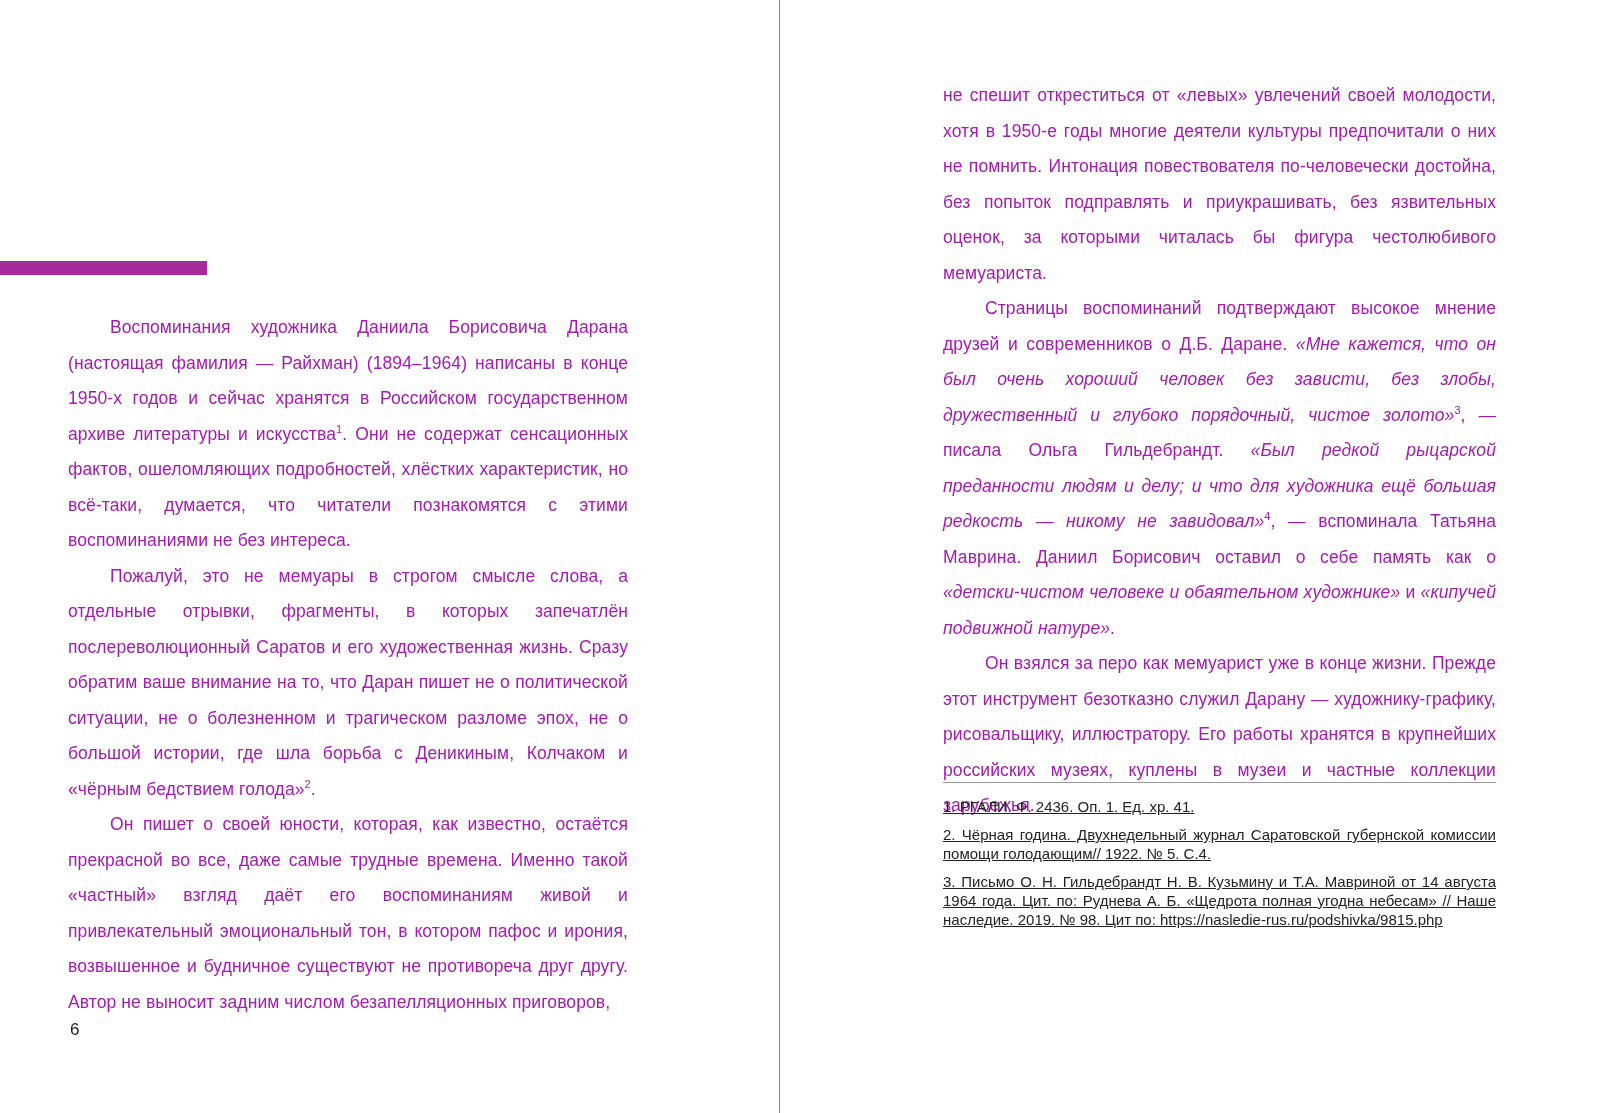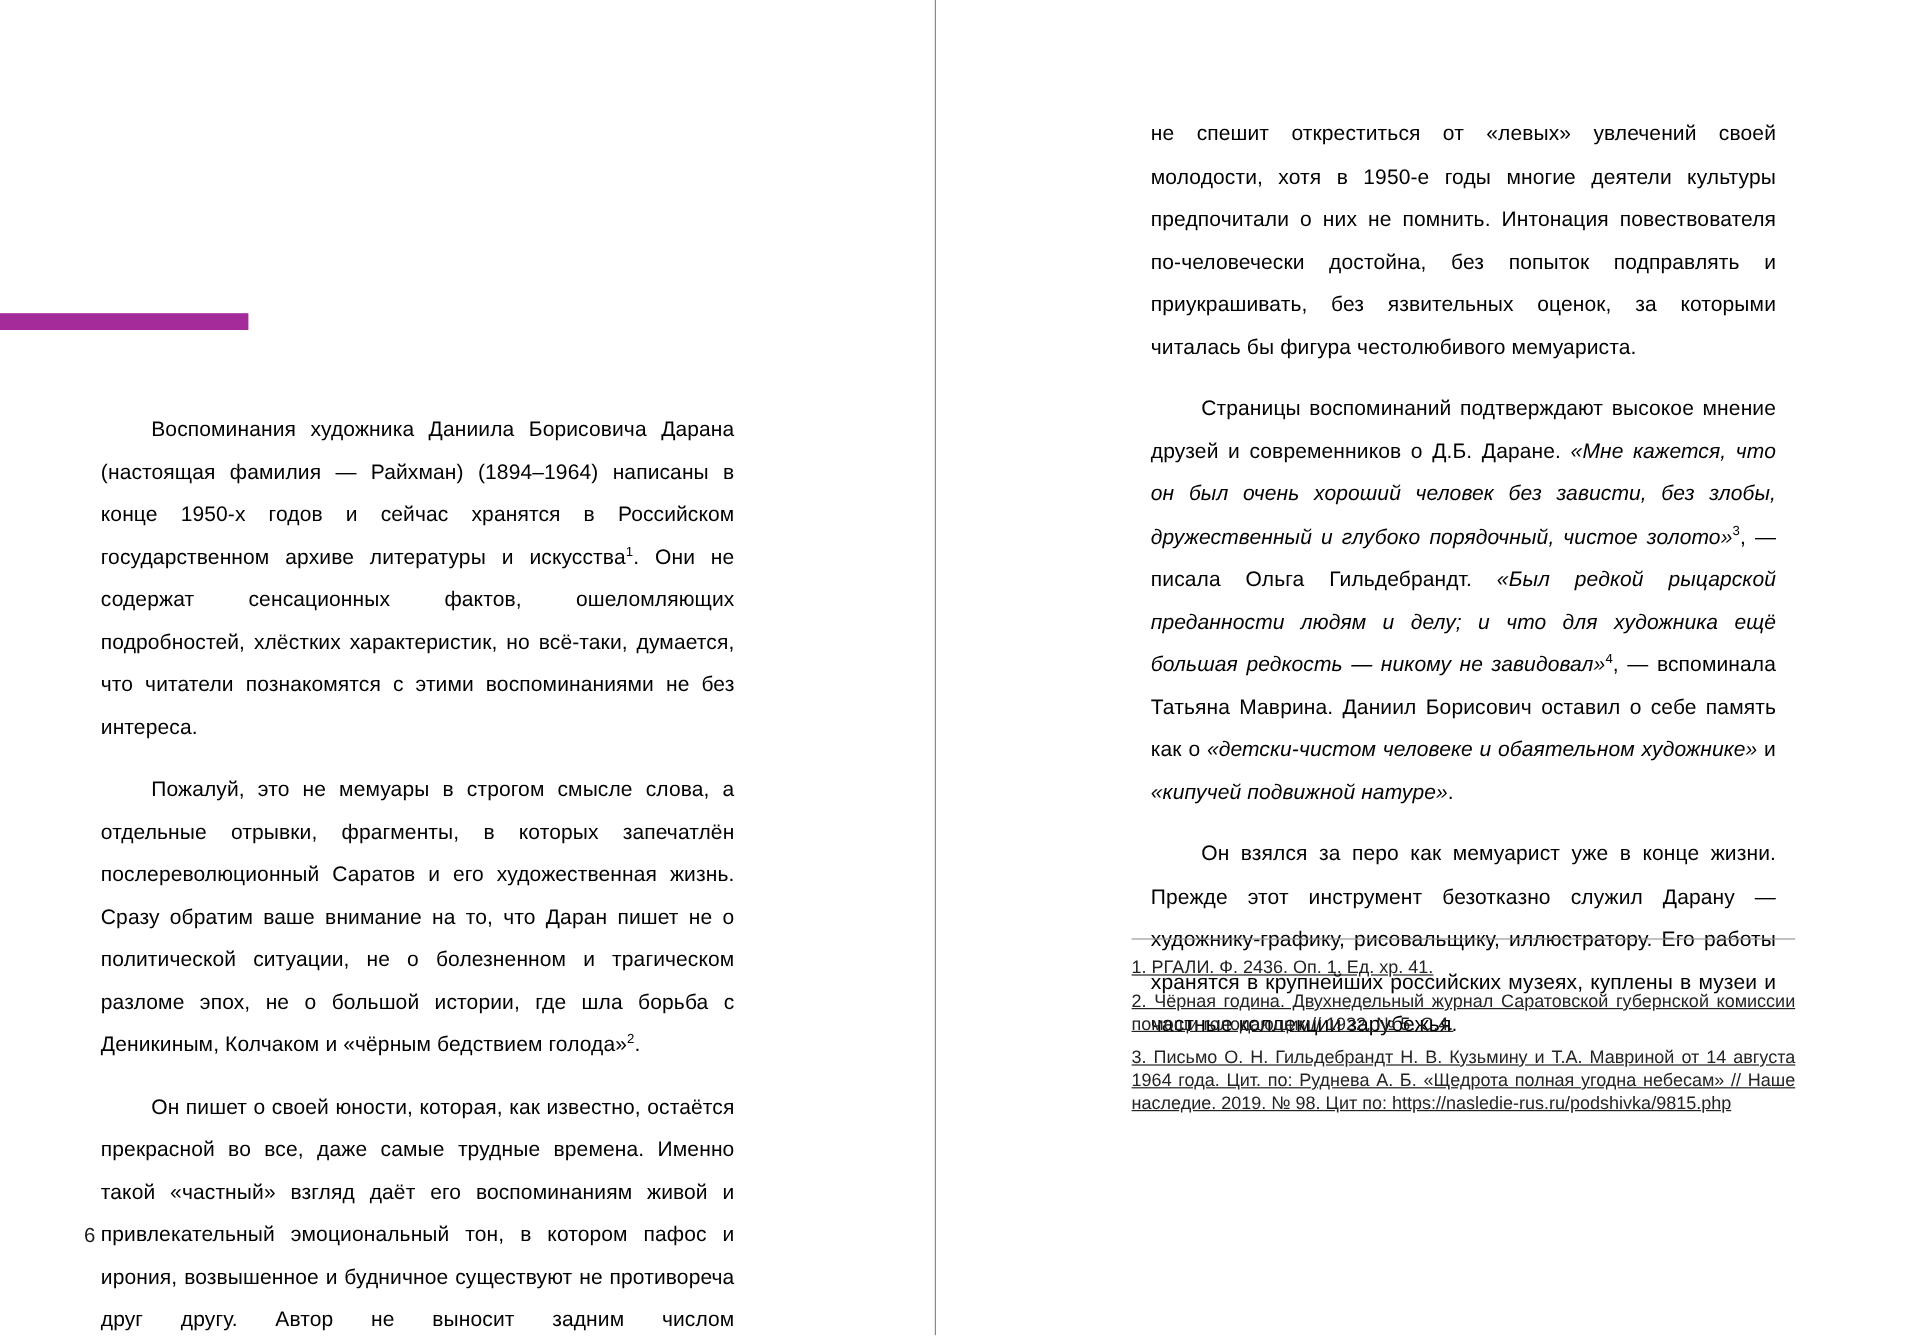--- a/index.html
+++ b/index.html
@@ -30,37 +30,37 @@
     position: absolute;
     left: 0;
     top: 261px;
     width: 207px;
     height: 14px;
     background: #a52a9a;
   }
   .left-col {
     position: absolute;
     left: 68px;
-    top: 324px;
+    top: 310px;
     width: 560px;
   }
   .right-col {
     position: absolute;
     left: 943px;
     top: 78px;
     width: 553px;
   }
   p.body {
-    margin: 16px;
+    margin: 0;
     font-size: 17.5px;
     line-height: 35.5px;
     text-align: justify;
     text-indent: 42px;
     letter-spacing: 0.1px;
-    color: #000000;
+    color: #a21caf;
   }
   p.body.noindent {
     text-indent: 0;
   }
   p.body + p.body {
     margin-top: 0;
   }
   .it {
     font-style: italic;
   }

